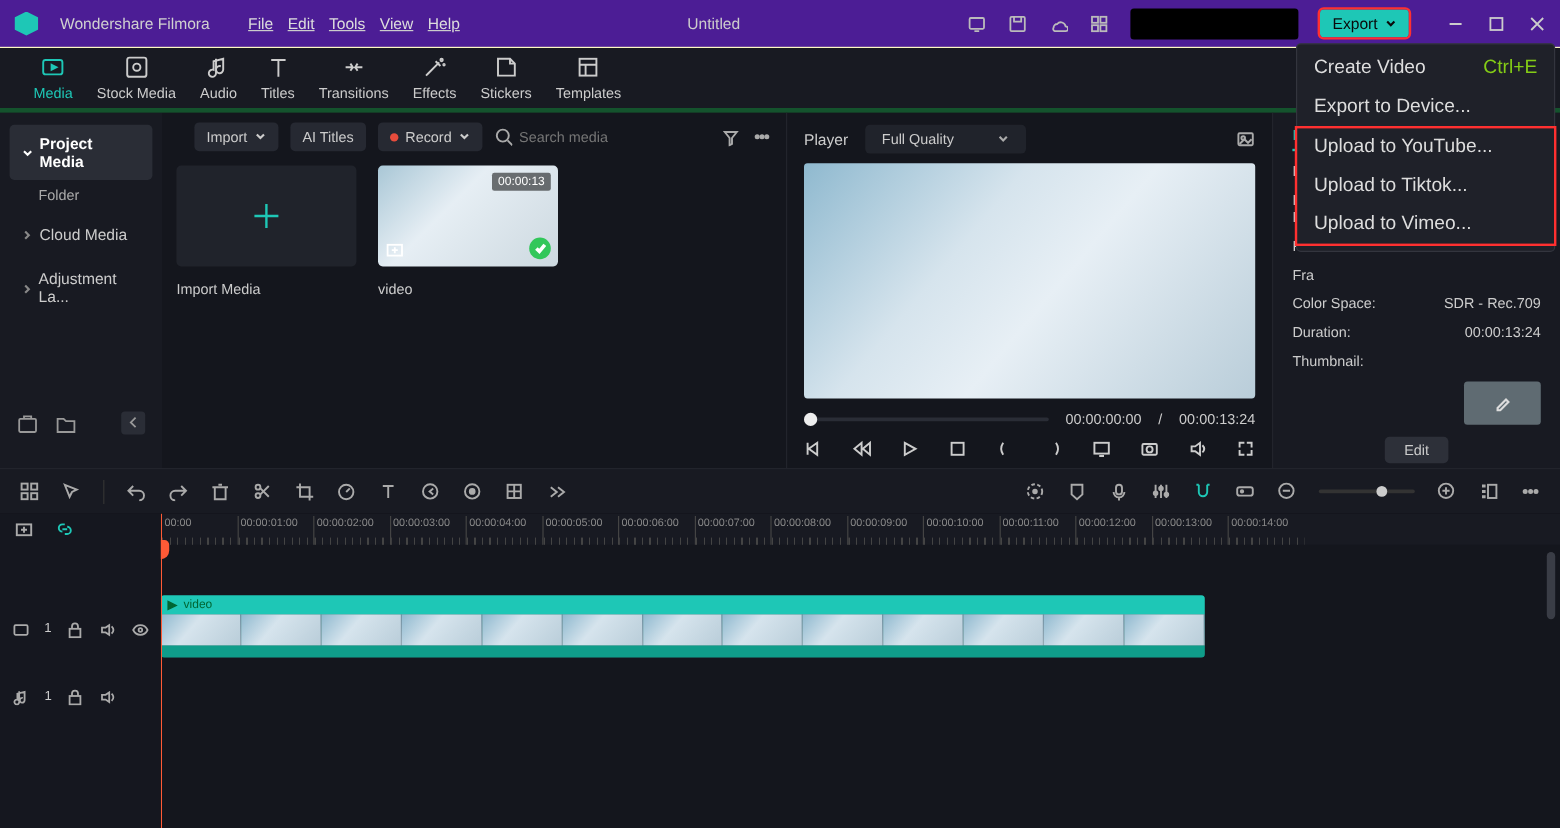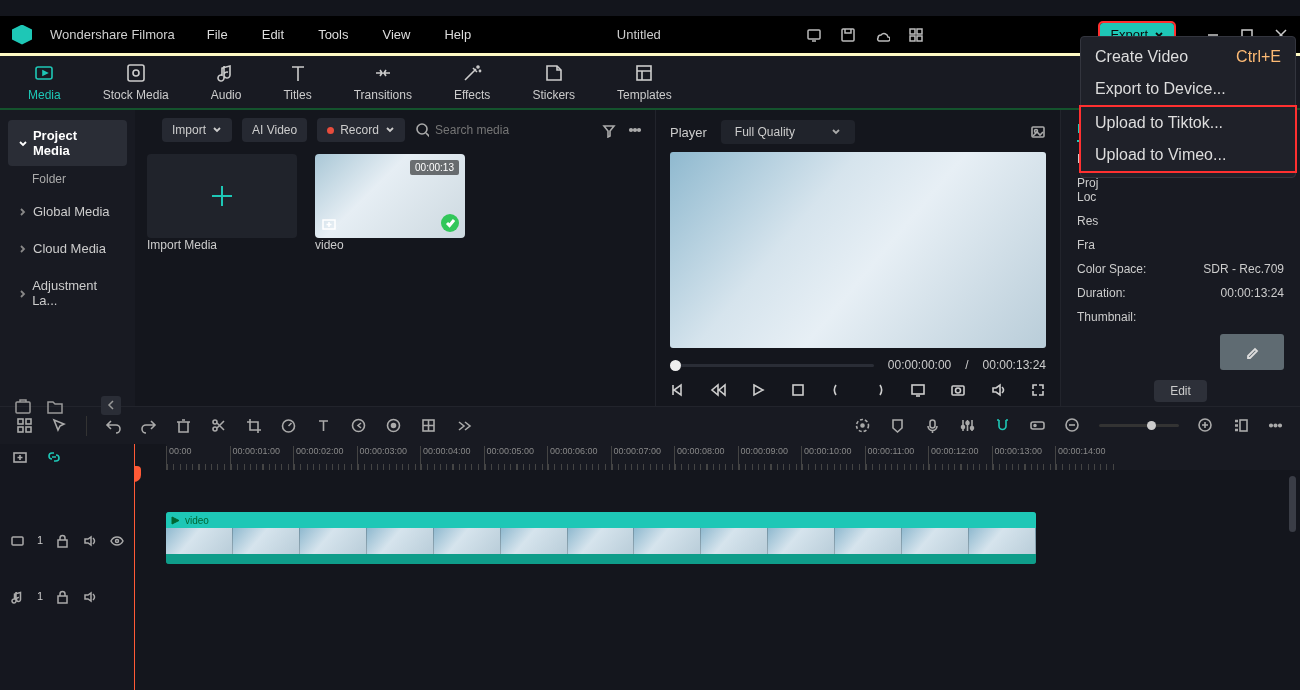--- a/index.html
+++ b/index.html
@@ -1,33 +1,33 @@
 <!DOCTYPE html>
 <html><head>
 <meta charset="utf-8">
 <style>
 * { margin: 0; padding: 0; box-sizing: border-box; font-family: -apple-system, "Segoe UI", Arial, sans-serif; -webkit-font-smoothing: antialiased; }
 body { background: #13151c; color: #ccc; width: 1300px; height: 690px; overflow: hidden; font-size: 13px; position: relative; }
 
 
-.titlebar { height: 40px; background: #000000; display: flex; align-items: center; padding: 0 12px; gap: 18px; border-bottom: 3px solid #fef9c3; margin-top: 16px; }
+.titlebar { height: 40px; background: #4c1d95; display: flex; align-items: center; padding: 0 12px; gap: 18px; border-bottom: 1px solid #fef9c3; }
 .logo { width: 20px; height: 20px; background: #1ec7b6; clip-path: polygon(50% 0,100% 25%,100% 75%,50% 100%,0 75%,0 25%); display:inline-block; }
 .appname { font-size: 13px; color: #d0d0d0; margin-right: 14px; }
-.menubar { display: flex; gap: 34px; }
+.menubar { display: flex; gap: 12px; text-decoration: underline; }
 .menubar span { font-size: 13px; color: #ddd; cursor: pointer; }
 .title-center { flex: 1; text-align: center; color: #ccc; font-size:13px;}
 .title-icons { display:flex; gap:18px; align-items:center; }
 .title-icons .ic { width:16px; height:16px; fill:none; stroke:#bbb; stroke-width:1.5; cursor:pointer; }
 .blank-user { width: 140px; height: 26px; background:#000; border-radius:3px; }
 .export-btn { background:#1ec7b6; color:#0a0a0a; padding:4px 10px; border-radius:3px; display:flex; align-items:center; gap:6px; font-size:13px; cursor:pointer; outline:2px solid #ff3030; }
 .win-ctrls { display:flex; gap:20px; margin-left:14px; }
 .win-ctrls svg{width:14px;height:14px;stroke:#ccc;fill:none;stroke-width:1.5;cursor:pointer;}
 
 
-.tabs { height:54px; background:#181a22; display:flex; align-items:center; gap:42px; padding:0 28px; border-bottom:2px solid #14532d; }
+.tabs { height:54px; background:#181a22; display:flex; align-items:center; gap:20px; padding:0 28px; border-bottom:4px solid #14532d; }
 .tab { display:flex; flex-direction:column; align-items:center; gap:4px; cursor:pointer; color:#ccc; }
 .tab.active { color:#1ec7b6; }
 .tab .ti { width:22px; height:22px; stroke:#ccc; fill:none; stroke-width:1.6; }
 .tab.active .ti { stroke:#1ec7b6; }
 .tab span { font-size:12px; }
 
 
 .workspace { display:flex; height:296px; }
 .sidebar { width:160px; background:#181a22; padding:10px 8px; }
 .side-item { padding:8px 10px; border-radius:4px; color:#ccc; font-size:13px; display:flex; align-items:center; gap:6px; cursor:pointer; margin-bottom:6px; }
@@ -47,21 +47,21 @@
 .media-grid { display:flex; gap:20px; }
 .thumb { width:148px; }
 .thumb-img { width:150px; height:84px; border-radius:4px; background:#20232b; display:flex; align-items:center; justify-content:center; position:relative; }
 .plus-ic{width:32px;height:32px;stroke:#1ec7b6;stroke-width:2;fill:none;}
 .thumb-video { width:150px; height:84px; border-radius:4px; background:linear-gradient(135deg,#a9c7d6 0%,#e6eef4 40%,#cdd9e0 100%); position:relative; overflow:hidden;}
 .dur-badge{position:absolute;top:6px;right:6px;background:#0008;color:#fff;font-size:10px;padding:2px 5px;border-radius:2px;}
 .check-badge{position:absolute;bottom:6px;right:6px;width:18px;height:18px;background:#32c75a;border-radius:50%;display:flex;align-items:center;justify-content:center;}
 .check-badge svg{width:10px;height:10px;stroke:#fff;stroke-width:3;fill:none;}
 .add-badge{position:absolute;bottom:6px;left:6px;width:16px;height:16px;}
 .add-badge svg{width:16px;height:16px;stroke:#fff;stroke-width:1.5;fill:none;}
-.thumb-label { margin-top:0; font-size:12px; color:#ccc; }
+.thumb-label { margin-top:12px; font-size:12px; color:#ccc; }
 
 
 .player { flex:1; background:#14161d; padding:10px 14px 4px 14px; display:flex; flex-direction:column; border-left:1px solid #22242c;}
 .player-top{display:flex;align-items:center;gap:14px;margin-bottom:8px;}
 .quality{background:#20232b;padding:5px 14px;border-radius:4px;display:flex;align-items:center;gap:36px;cursor:pointer;font-size:12px;}
 .player-img{flex:1;background:linear-gradient(130deg,#8fb9cf 0%, #d6e4ed 35%, #e7eff5 55%, #b9cdd9 100%);border-radius:3px;margin-bottom:10px;}
 .player-prog{display:flex;align-items:center;gap:14px;font-size:12px;color:#ccc;margin-bottom:10px;}
 .prog-track{flex:1;height:3px;background:#2a2d36;border-radius:2px;position:relative;}
 .prog-handle{position:absolute;left:0;top:-4px;width:11px;height:11px;border-radius:50%;background:#eee;}
 .player-ctrls{display:flex;align-items:center;gap:24px;justify-content:center;padding-bottom:4px;}
@@ -85,21 +85,21 @@
 
 
 .timeline{flex:1;display:flex;background:#14161d;}
 .tl-gutter{width:134px;background:#15171f;}
 .tl-gut-top{height:26px;display:flex;align-items:center;gap:18px;padding:0 12px;}
 .tl-gut-top svg{width:16px;height:16px;stroke:#aaa;fill:none;stroke-width:1.6;cursor:pointer;}
 .track-head{height:56px;display:flex;align-items:center;gap:12px;padding:0 10px;margin-top:0;}
 .track-head.first{margin-top:42px;}
 .track-head svg{width:15px;height:15px;stroke:#aaa;fill:none;stroke-width:1.5;cursor:pointer;}
 .track-head .lbl{font-size:11px;color:#ccc;}
-.tl-body{flex:1;position:relative;overflow:hidden;padding-left:32px;}
+.tl-body{flex:1;position:relative;overflow:hidden;}
 .ruler{height:26px;display:flex;align-items:flex-start;font-size:9px;color:#888;background:#181a22;padding-top:2px;}
 .ruler .tick{flex:0 0 63.5px;border-left:1px solid #444;padding-left:2px;height:100%;position:relative;}
 .ruler .tick::after{content:"";position:absolute;left:0;bottom:0;width:100%;height:6px;background:repeating-linear-gradient(90deg,#444 0,#444 1px,transparent 1px,transparent 6.3px);}
 .playhead{position:absolute;left:0;top:0;bottom:0;width:1px;background:#ff5a36;z-index:5;}
 .playhead::before{content:"";position:absolute;top:22px;left:-7px;width:14px;height:16px;background:#ff5a36;border-radius:4px 4px 7px 7px;}
 .track-row{height:56px;position:relative;margin-top:42px;}
 .clip{position:absolute;left:0;top:0;height:52px;width:870px;border-radius:3px;overflow:hidden;background:#1b6e67;}
 .clip-bar{position:absolute;left:0;right:0;top:0;height:16px;background:#1ec7b6;display:flex;align-items:center;gap:4px;padding:0 4px;font-size:10px;color:#063;}
 .clip-frames{position:absolute;left:0;right:0;top:16px;bottom:10px;display:flex;}
 .frame{flex:1;background:linear-gradient(130deg,#8fb9cf 0%, #d6e4ed 40%, #b9cdd9 100%);border-right:1px solid #0003;}
@@ -233,26 +233,20 @@
       <svg class="caret" style="width:9px;height:9px;stroke:#fff">
           <path d="M2 3l3 3 3-3"></path>
         </svg>
       <span>Project Media</span>
     </div>
     <div class="side-sub">Folder</div>
     <div class="side-item">
       <svg class="caret" style="width:9px;height:9px;stroke:#888">
           <path d="M3 2l3 3-3 3"></path>
         </svg>
-      <span>Global Media</span>
-    </div>
-    <div class="side-item">
-      <svg class="caret" style="width:9px;height:9px;stroke:#888">
-          <path d="M3 2l3 3-3 3"></path>
-        </svg>
       <span>Cloud Media</span>
     </div>
     <div class="side-item">
       <svg class="caret" style="width:9px;height:9px;stroke:#888">
           <path d="M3 2l3 3-3 3"></path>
         </svg>
       <span>Adjustment La...</span>
     </div>
     <div class="sidebar-footer">
       <svg class="sic">
@@ -272,21 +266,21 @@
 
   <div class="media-area">
     <div class="media-toolbar">
       <div class="pill">
         <span>Import</span>
         <svg class="caret">
             <path d="M2 3l3 3 3-3"></path>
           </svg>
       </div>
       <div class="pill">
-        <span>AI Video</span>
+        <span>AI Titles</span>
       </div>
       <div class="pill">
         <span class="red-dot"></span>
         <span>Record</span>
         <svg class="caret">
             <path d="M2 3l3 3 3-3"></path>
           </svg>
       </div>
       <div class="search">
         <svg class="tool-ic">
@@ -613,26 +607,29 @@
       </div>
     </div>
     <div class="audio-track-row"></div>
     <div class="tl-scroll"></div>
   </div>
 </div>
 
 <div class="export-menu">
   <div class="mi">
     <span>Create Video</span>
-    <span style="color:#fdba74">Ctrl+E</span>
+    <span style="color:#84cc16">Ctrl+E</span>
   </div>
   <div class="mi">
     <span>Export to Device...</span>
   </div>
   <div class="grp-hl">
     <div class="mi">
+        <span>Upload to YouTube...</span>
+      </div>
+    <div class="mi">
         <span>Upload to Tiktok...</span>
       </div>
     <div class="mi">
         <span>Upload to Vimeo...</span>
       </div>
   </div>
 </div>
 
 </body></html>

